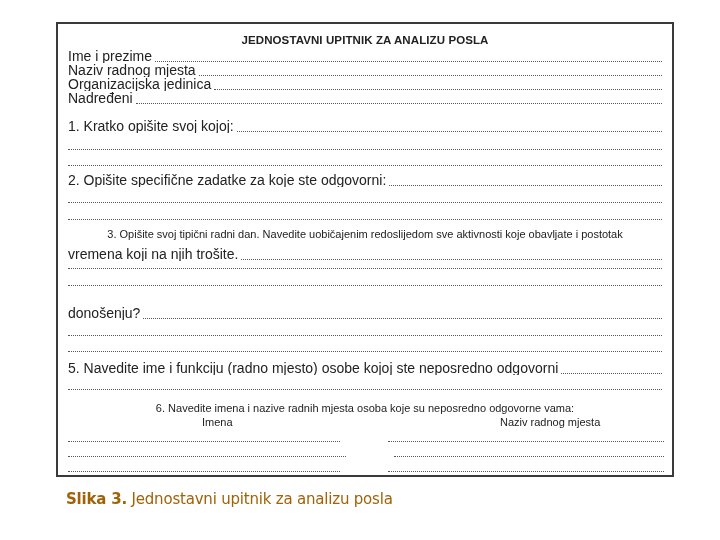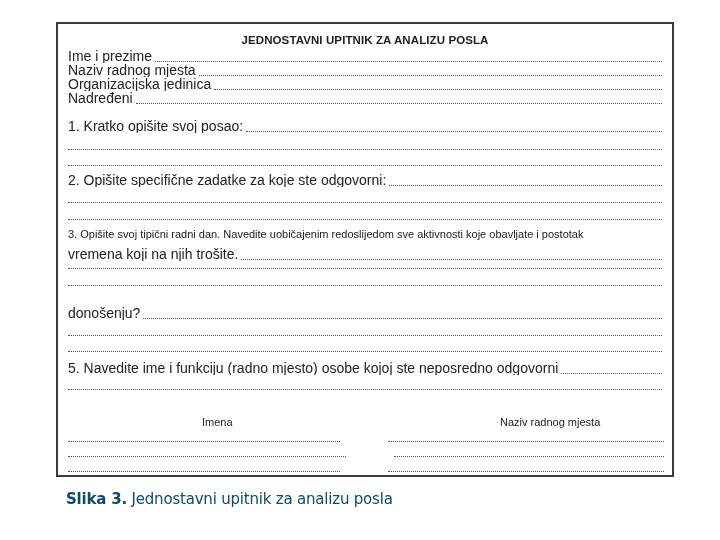--- a/index.html
+++ b/index.html
@@ -17,26 +17,26 @@
     position: absolute; left: 10px; right: 10px; height: 13px;
     font-size: 14px; line-height: 13px; white-space: nowrap; overflow: hidden;
     display: flex; align-items: baseline;
   }
   .line .label { flex: 0 0 auto; padding-right: 3px; color: #222; }
   .line .dots {
     flex: 1 1 auto; height: 1px; margin-bottom: 1px; align-self: flex-end;
     border-bottom: 1px dotted #555;
   }
   .text-line {
-    position: absolute; left: 10px; right: 10px; font-size: 11px; line-height: 13px; color: #222; white-space: nowrap;
+    position: absolute; left: 10px; right: 10px; font-size: 11px; line-height: 13px; color: #222; white-space: nowrap; text-align: center;
   }
   .col-head { position: absolute; font-size: 11px; color: #222; margin-left: 40px; }
   .half-dots { position: absolute; height: 1px; border-bottom: 1px dotted #555; }
   .caption {
-    position: absolute; left: 66px; top: 490px; font-size: 15px; color: #0c4a6e;
+    position: absolute; left: 66px; top: 490px; font-size: 15px; color: #a16207;
     font-family: "DejaVu Sans", sans-serif; letter-spacing: -0.2px;
   }
   .caption b { font-weight: bold; }
 </style>
 </head>
 <body>
 
 <div class="form-box">
   <div class="title">JEDNOSTAVNI UPITNIK ZA ANALIZU POSLA</div>
 
@@ -51,21 +51,21 @@
   <div class="line" style="top:68px">
     <span class="label">Nadređeni</span>
     <span class="dots"></span>
   </div>
   <div class="line" style="top:54px">
     <span class="label">Organizacijska jedinica</span>
     <span class="dots"></span>
   </div>
 
   <div class="line" style="top:96px">
-    <span class="label"><span>1.</span> <span>Kratko opišite svoj posao:</span></span>
+    <span class="label"><span>1.</span> <span>Kratko opišite svoj kojoj:</span></span>
     <span class="dots"></span>
   </div>
   <div class="line" style="top:114px">
       <span class="dots"></span>
     </div>
   <div class="line" style="top:130px">
       <span class="dots"></span>
     </div>
 
   <div class="line" style="top:150px">
@@ -105,20 +105,23 @@
     </div>
 
   <div class="line" style="top:338px">
     <span class="label"><span>5.</span> <span>Navedite ime i funkciju (radno mjesto) osobe kojoj ste neposredno odgovorni</span></span>
     <span class="dots"></span>
   </div>
   <div class="line" style="top:354px">
       <span class="dots"></span>
     </div>
 
+  <div class="text-line" style="top:378px">
+    <span>6.</span> <span>Navedite imena i nazive radnih mjesta osoba koje su neposredno odgovorne vama:</span>
+  </div>
   <div class="col-head" style="left:104px; top:392px">Imena</div>
   <div class="col-head" style="left:402px; top:392px">Naziv radnog mjesta</div>
 
   <div class="half-dots" style="left:10px; width:272px; top:416px"></div>
   <div class="half-dots" style="left:330px; width:276px; top:416px"></div>
   <div class="half-dots" style="left:10px; width:278px; top:431px"></div>
   <div class="half-dots" style="left:336px; width:270px; top:431px"></div>
   <div class="half-dots" style="left:10px; width:272px; top:446px"></div>
   <div class="half-dots" style="left:330px; width:276px; top:446px"></div>
 </div>

